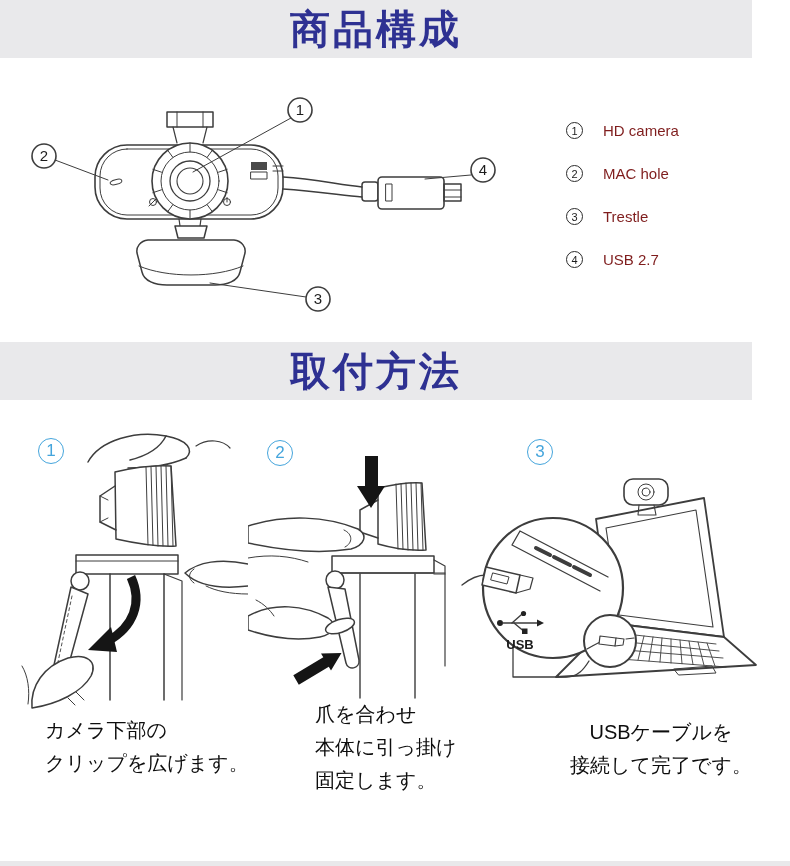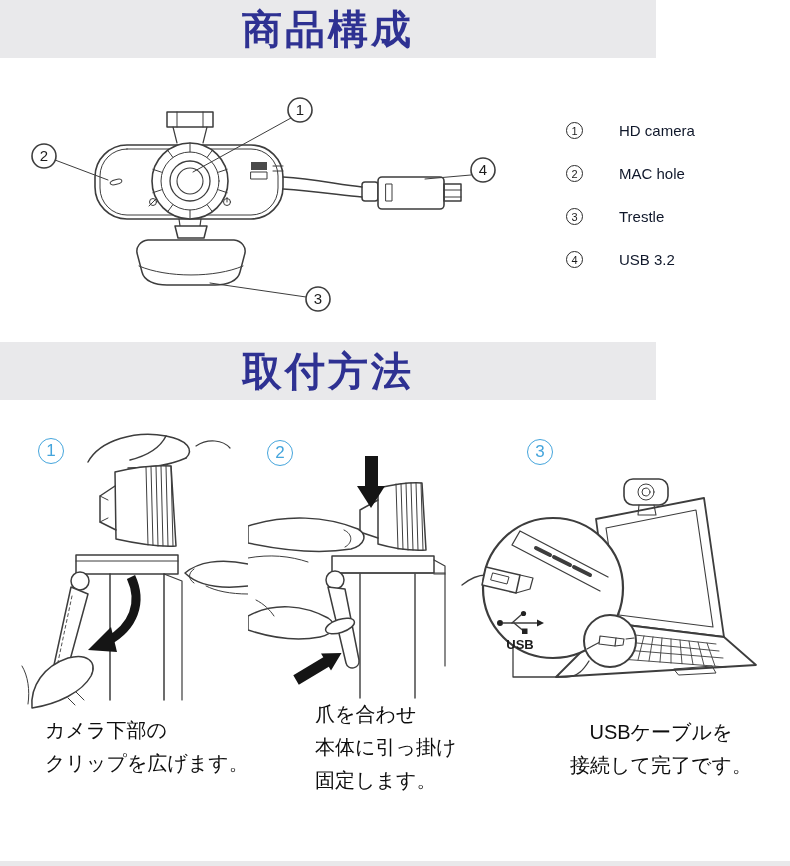--- a/index.html
+++ b/index.html
@@ -3,41 +3,41 @@
 <meta charset="utf-8">
 <style>
   html,body{margin:0;padding:0;background:#fff;}
   #canvas{
     position:relative;width:790px;height:866px;margin:0 auto;
     background:#fff;overflow:hidden;
     font-family:"Liberation Sans","DejaVu Sans",sans-serif;
     color:var(--text,#1c1c1c);
   }
   .banner{
-    position:absolute;left:0;width:656px;height:58px;
+    position:absolute;left:0;width:752px;height:58px;
     background:var(--banner_bg,#e9e9eb);
     display:flex;align-items:center;justify-content:center;
   }
   .banner-title{
     font-size:40px;font-weight:900;letter-spacing:3px;
     color:var(--banner_text,#2e3192);
   }
   #banner-product{top:0;}
   #banner-install{top:336px;margin-top:6px;}
 
   #diagram-svg{position:absolute;left:15px;top:82px;}
 
   #legend{position:absolute;left:566px;top:122px;}
   .legend-row{display:flex;align-items:center;height:17px;margin-bottom:26px;}
   .legend-num{
     width:17px;height:17px;border:1.3px solid #2b2b2b;border-radius:50%;
     display:flex;align-items:center;justify-content:center;
     font-size:11px;color:#1c1c1c;flex:0 0 auto;box-sizing:border-box;
   }
-  .legend-label{margin-left:36px;font-size:15px;color:#0f172a;white-space:nowrap;}
+  .legend-label{margin-left:20px;font-size:15px;color:#7f1d1d;white-space:nowrap;}
 
   .step-num{
     position:absolute;width:26px;height:26px;border-radius:50%;
     border:1.6px solid var(--step_blue,#45a5dc);
     color:var(--step_blue,#45a5dc);
     display:flex;align-items:center;justify-content:center;
     font-size:17px;box-sizing:border-box;background:transparent;
   }
   #step1-num{left:38px;top:438px;}
   #step2-num{left:267px;top:440px;}
@@ -157,21 +157,21 @@
     <div class="legend-row">
       <span class="legend-num">2</span>
       <span class="legend-label">MAC hole</span>
     </div>
     <div class="legend-row">
       <span class="legend-num">3</span>
       <span class="legend-label">Trestle</span>
     </div>
     <div class="legend-row">
       <span class="legend-num">4</span>
-      <span class="legend-label">USB 3.2</span>
+      <span class="legend-label">USB 2.7</span>
     </div>
   </div>
 
   <div class="banner" id="banner-install">
     <div class="banner-title">取付方法</div>
   </div>
 
   <div class="step-num" id="step1-num">1</div>
   <div class="step-num" id="step2-num">2</div>
   <div class="step-num" id="step3-num">3</div>

